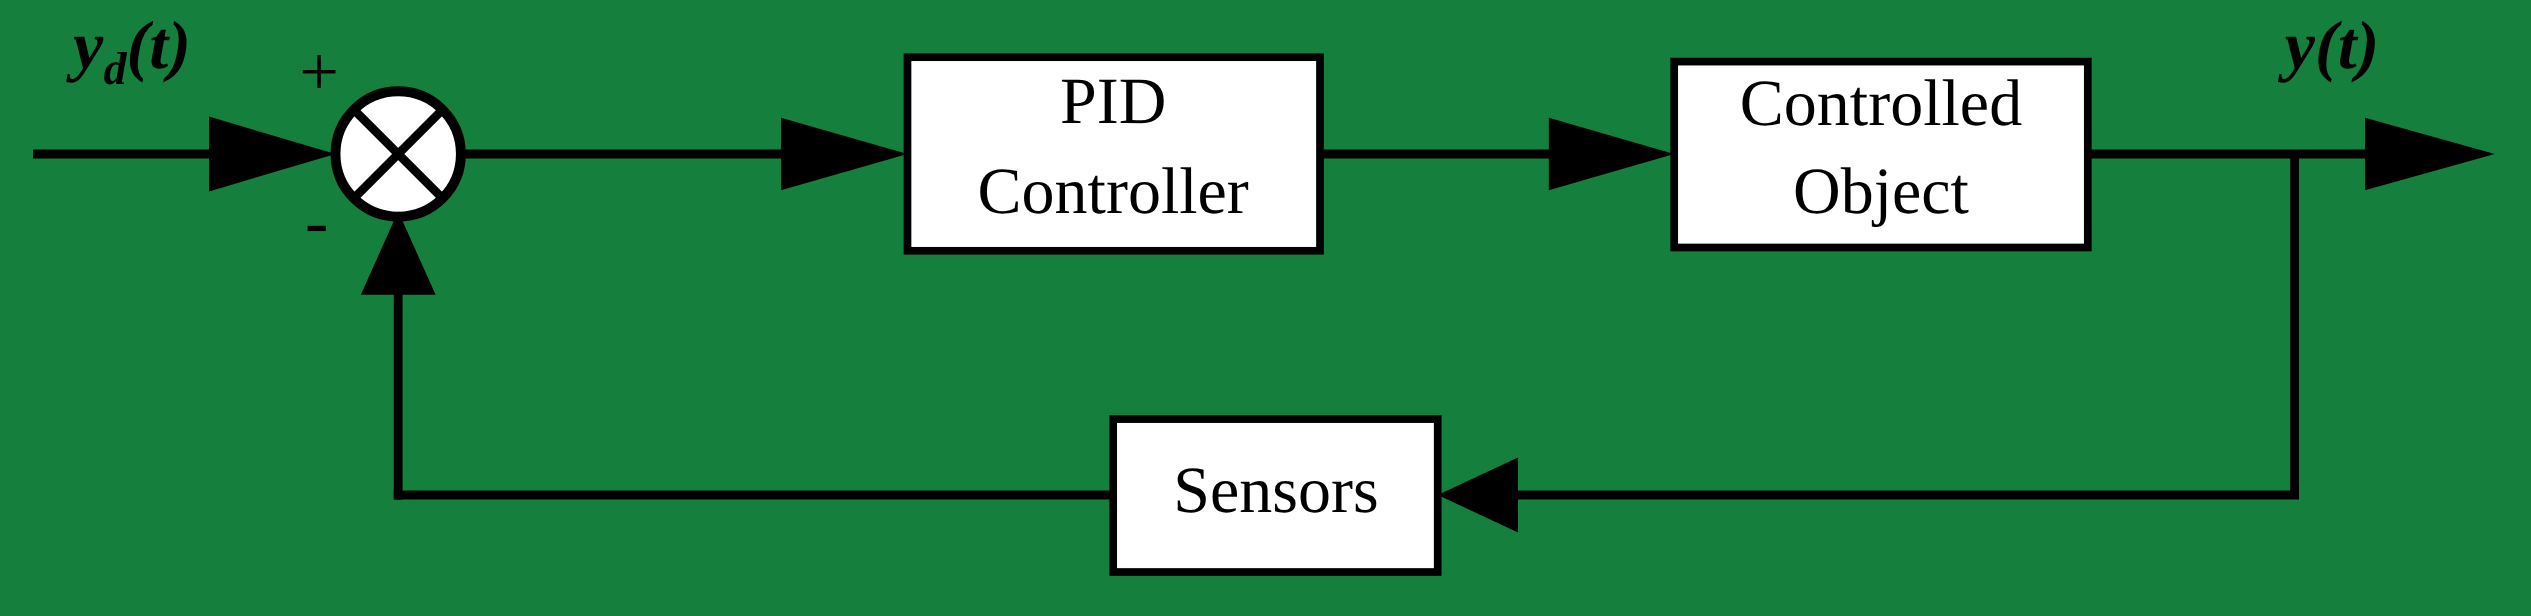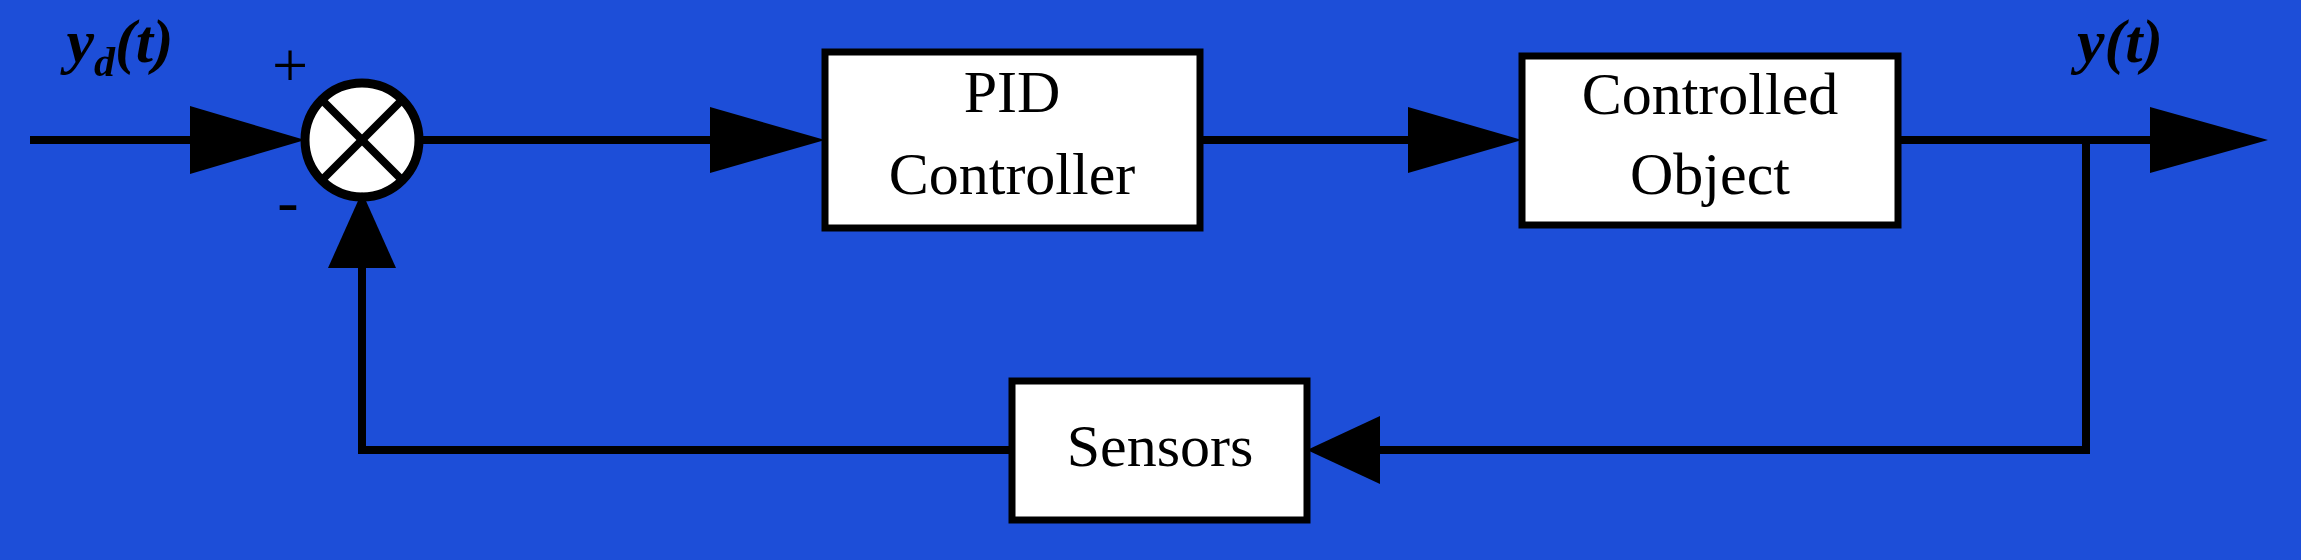--- a/index.html
+++ b/index.html
@@ -8,21 +8,21 @@
     padding: 0;
     background: #ffffff;
   }
   body {
     font-family: "Liberation Serif", serif;
   }
   #diagram-root {
     position: relative;
     width: 2301px;
     height: 560px;
-    background: #1d4ed8;
+    background: #15803d;
     overflow: hidden;
   }
   svg#diagram-svg {
     display: block;
     width: 2301px;
     height: 560px;
   }
   .blk-rect {
     fill: #ffffff;
     stroke: #000000;

